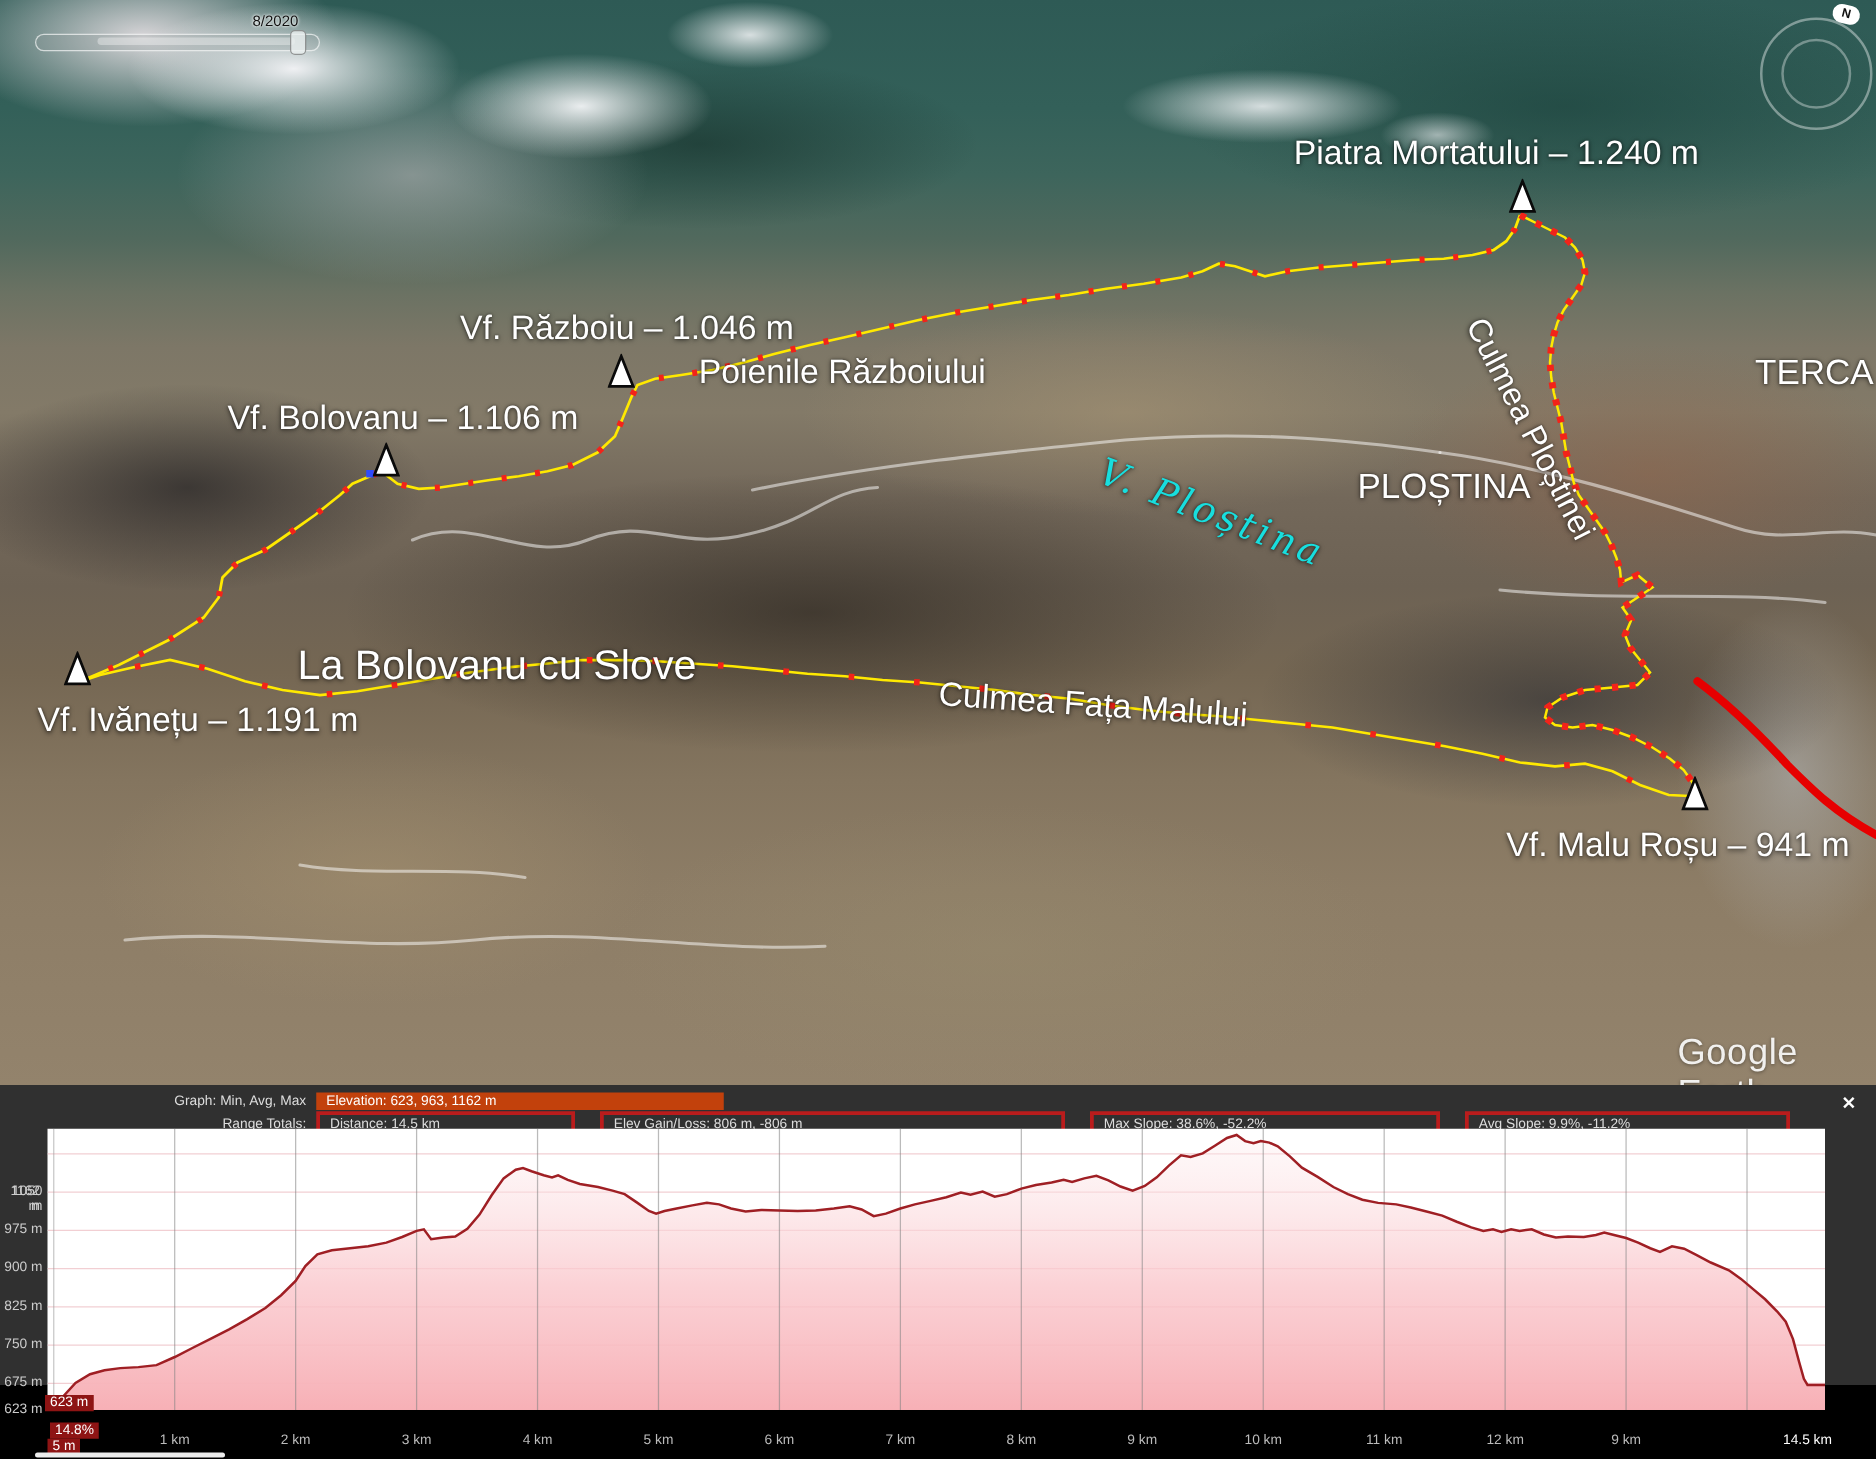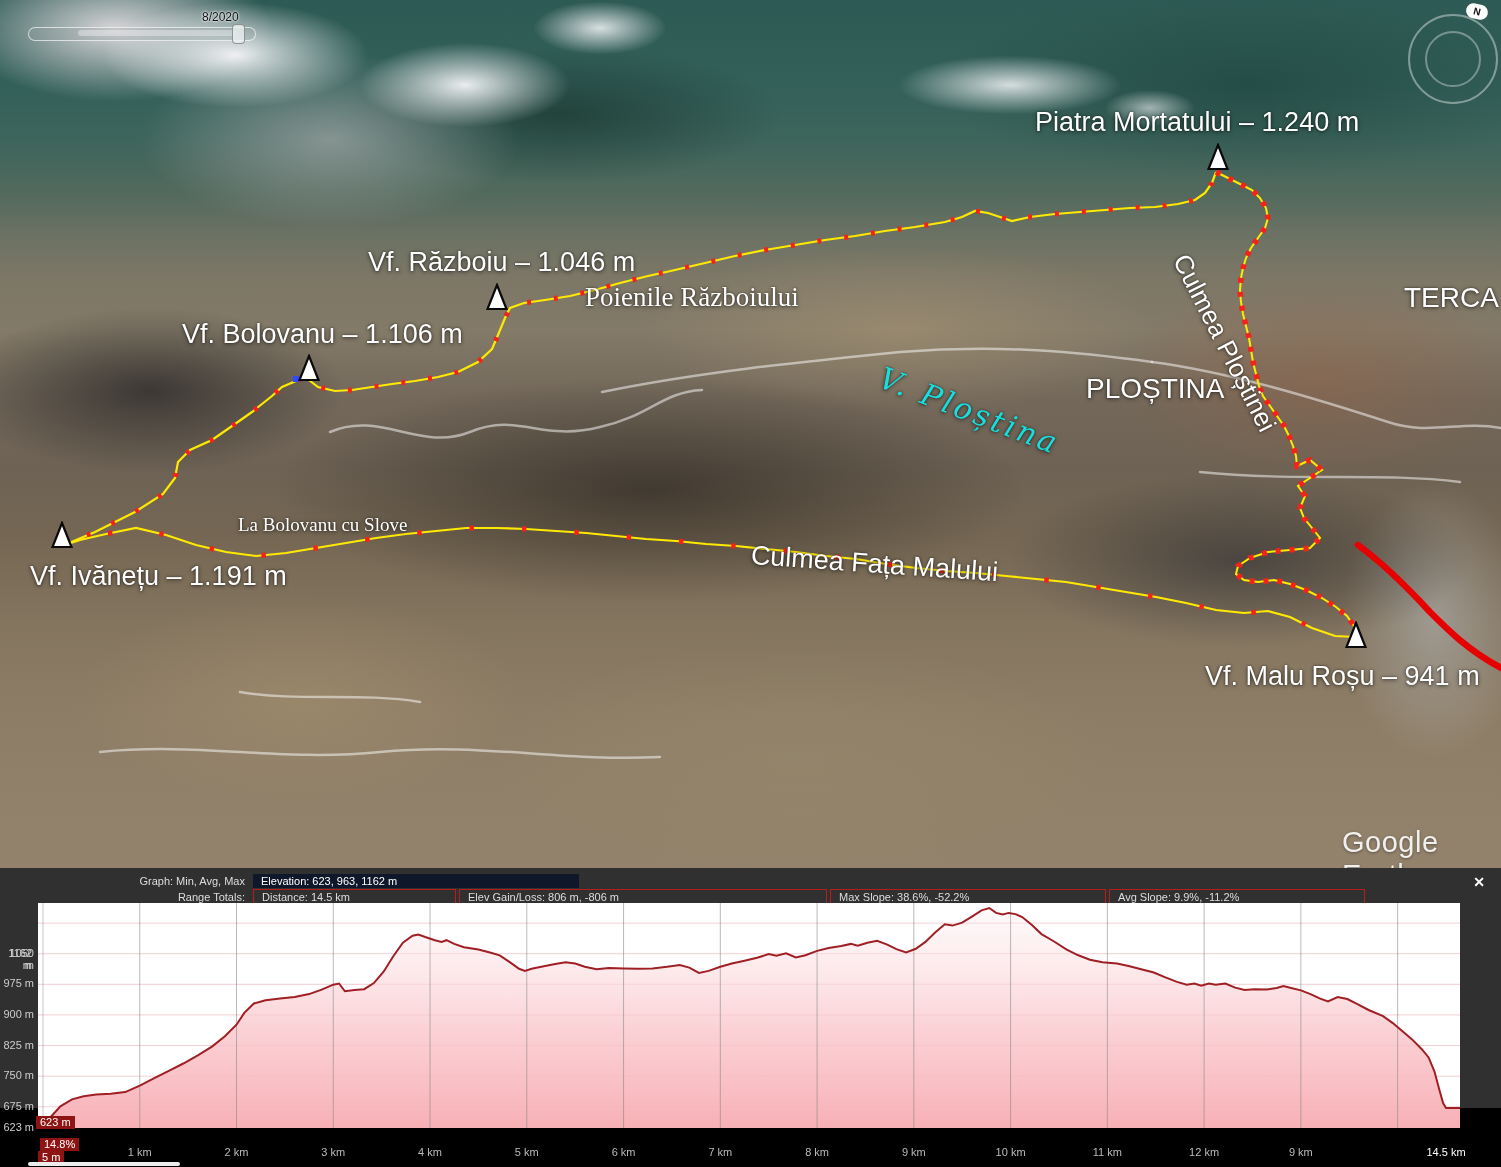--- a/index.html
+++ b/index.html
@@ -54,22 +54,22 @@
     color:rgba(255,255,255,.8);font-size:11px;line-height:13px;text-shadow:0 1px 2px rgba(0,0,0,.5);}
   .watermark{position:absolute;left:1342px;top:826px;font-size:29px;color:rgba(255,255,255,.9);
     letter-spacing:.5px;text-shadow:0 1px 3px rgba(0,0,0,.4);}
   
   .profile{position:absolute;left:0;top:868px;width:1501px;height:240px;background:#303030;
     color:#ddd;font-size:11px;}
   .ph-row{position:absolute;left:0;display:flex;align-items:center;}
   .ph-row1{top:6px;}
   .ph-row2{top:21px;}
   .ph-label{display:inline-block;width:245px;text-align:right;padding-right:8px;color:#ddd;}
-  .elev-box{display:inline-block;background:#0f172a;color:#fff;padding:1px 8px;min-width:310px;}
-  .stat-box{display:inline-block;border:1px solid #b91c1c;padding:0 8px;margin-right:3px;line-height:14px;}
+  .elev-box{display:inline-block;background:#c2410c;color:#fff;padding:1px 8px;min-width:310px;}
+  .stat-box{display:inline-block;border:3px solid #b91c1c;padding:0 8px;margin-right:20px;line-height:14px;}
   .stat-d{min-width:185px;} .stat-g{min-width:350px;} .stat-m{min-width:258px;} .stat-a{min-width:238px;}
   .close-x{position:absolute;right:16px;top:6px;color:#fff;font-size:14px;font-weight:bold;cursor:default;}
   .chart-area{position:absolute;left:38px;top:35px;width:1422px;height:225px;background:#fff;}
   .y-label{position:absolute;width:32px;text-align:right;color:#ccc;font-size:11px;}
   .x-label{position:absolute;top:278px;width:64px;text-align:center;color:#bbb;font-size:11px;}
   .badge{position:absolute;background:#8e1414;color:#fff;font-size:11px;padding:0 4px;line-height:13px;}
   .scrollbar{position:absolute;left:28px;top:294px;width:152px;height:4px;background:#ececec;border-radius:2px;}
 </style>
 </head>
 <body>
@@ -137,27 +137,27 @@
           L 886 564 L 856 559 L 826 556 L 796 552 L 766 549 L 736 546 L 706 544 L 676 541 L 646 539 L 616 536
           L 586 533 L 556 531 L 526 529 L 496 528 L 466 528 L 436 531 L 406 534 L 376 538 L 346 543 L 316 548
           L 286 553 L 256 556 L 226 552 L 196 545 L 166 535 L 136 528 L 106 534 L 80 540 L 62 546" stroke="#f2231a" stroke-width="5" stroke-dasharray="4.5 48" stroke-linecap="butt"></path>
       </g>
       <rect x="293" y="376" width="6" height="6" fill="#2e4bff"></rect>
     </svg>
 
     <div>
         <div class="map-label" style="left: 1035px; top: 108px; font-size: 27px;">Piatra Mortatului – 1.240 m</div>
         <div class="map-label" style="left: 368px; top: 248px; font-size: 27px;">Vf. Războiu – 1.046 m</div>
-        <div class="map-label" style="left: 585px; top: 283px; font-size: 27px; font-family: Liberation Serif, serif;">Poienile Războiului</div>
+        <div class="map-label" style="left: 559px; top: 283px; font-size: 27px;">Poienile Războiului</div>
         <div class="map-label" style="left: 182px; top: 320px; font-size: 27px;">Vf. Bolovanu – 1.106 m</div>
         <div class="map-label" style="left: 1404px; top: 283px; font-size: 28px;">TERCA</div>
         <div class="map-label" style="left: 1086px; top: 374px; font-size: 28px;">PLOȘTINA</div>
         <div class="map-label" style="left: 1192px; top: 250px; font-size: 26px; transform: rotate(63deg); transform-origin: 0px 0px;">Culmea Ploștinei</div>
         <div class="map-label" style="left: 886px; top: 362px; font-size: 30px; transform: rotate(21deg); transform-origin: 0px 0px; color: rgb(24, 222, 222); font-style: italic; font-family: &quot;DejaVu Serif&quot;, serif; letter-spacing: 3px;">V. Ploștina</div>
-        <div class="map-label" style="left: 238px; top: 515px; font-size: 19px; font-family: Liberation Serif, serif;">La Bolovanu cu Slove</div>
+        <div class="map-label" style="left: 238px; top: 515px; font-size: 33px;">La Bolovanu cu Slove</div>
         <div class="map-label" style="left: 752px; top: 541px; font-size: 27px; transform: rotate(4deg); transform-origin: 0px 0px;">Culmea Fața Malului</div>
         <div class="map-label" style="left: 30px; top: 562px; font-size: 27px;">Vf. Ivănețu – 1.191 m</div>
         <div class="map-label" style="left: 1205px; top: 662px; font-size: 27px;">Vf. Malu Roșu – 941 m</div>
       </div>
     <div>
         <div class="placemark" style="left: 51px; top: 521px;"><svg width="22" height="28" viewBox="0 0 22 28">
             <polygon points="11,2 20.5,26 1.5,26" fill="#ffffff" stroke="#0a0a0a" stroke-width="2.2"></polygon>
           </svg></div>
         <div class="placemark" style="left: 298px; top: 354px;"><svg width="22" height="28" viewBox="0 0 22 28">
             <polygon points="11,2 20.5,26 1.5,26" fill="#ffffff" stroke="#0a0a0a" stroke-width="2.2"></polygon>

